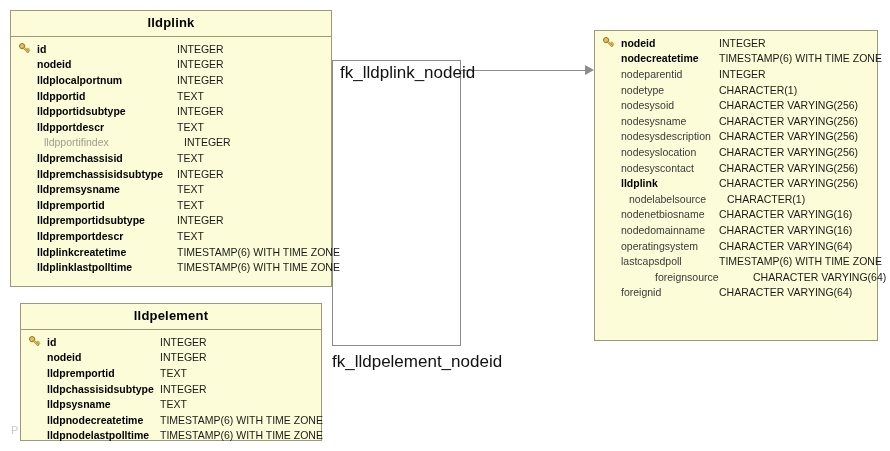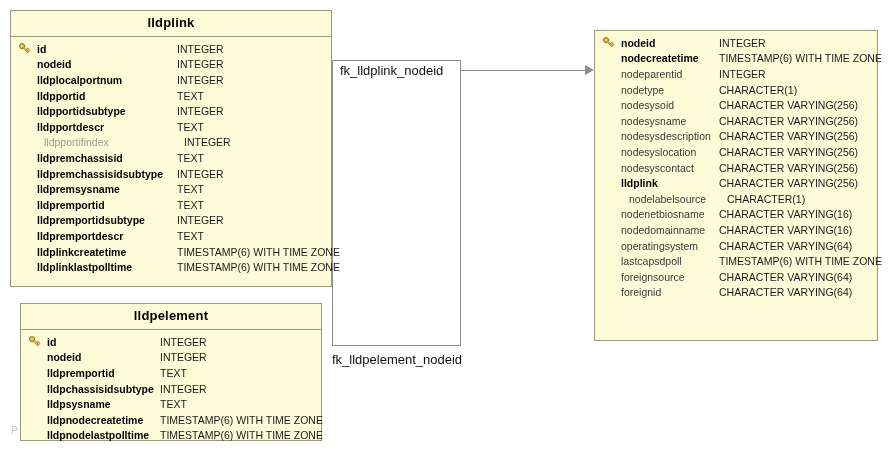--- a/index.html
+++ b/index.html
@@ -66,21 +66,21 @@
   
   .rel-box {
     position: absolute;
     background: #ffffff;
     border: 1px solid #8c8c8c;
     box-sizing: border-box;
     z-index: 2;
   }
   .rel-label {
     position: absolute;
-    font-size: 13px;
+    font-size: 17px;
     color: #111111;
     white-space: nowrap;
     z-index: 4;
   }
   .rel-line {
     position: absolute;
     background: #8c8c8c;
     z-index: 2;
   }
   .rel-arrow {
@@ -324,21 +324,21 @@
         <span class="col-name plain" style="width: 98px; min-width: 98px;">operatingsystem</span>
         <span class="col-type">CHARACTER VARYING(64)</span>
       </div>
       <div class="col-row">
         <span class="keycell"></span>
         <span class="col-name plain" style="width: 98px; min-width: 98px;">lastcapsdpoll</span>
         <span class="col-type">TIMESTAMP(6) WITH TIME ZONE</span>
       </div>
       <div class="col-row">
         <span class="keycell"></span>
-        <span class="col-name plain" style="width: 98px; min-width: 98px;">foreignsource</span>
+        <span class="col-name plain" style="width: 98px; min-width: 98px; margin-left: 34px;">foreignsource</span>
         <span class="col-type">CHARACTER VARYING(64)</span>
       </div>
       <div class="col-row">
         <span class="keycell"></span>
         <span class="col-name plain" style="width: 98px; min-width: 98px;">foreignid</span>
         <span class="col-type">CHARACTER VARYING(64)</span>
       </div>
     </div>
 </div>
 

